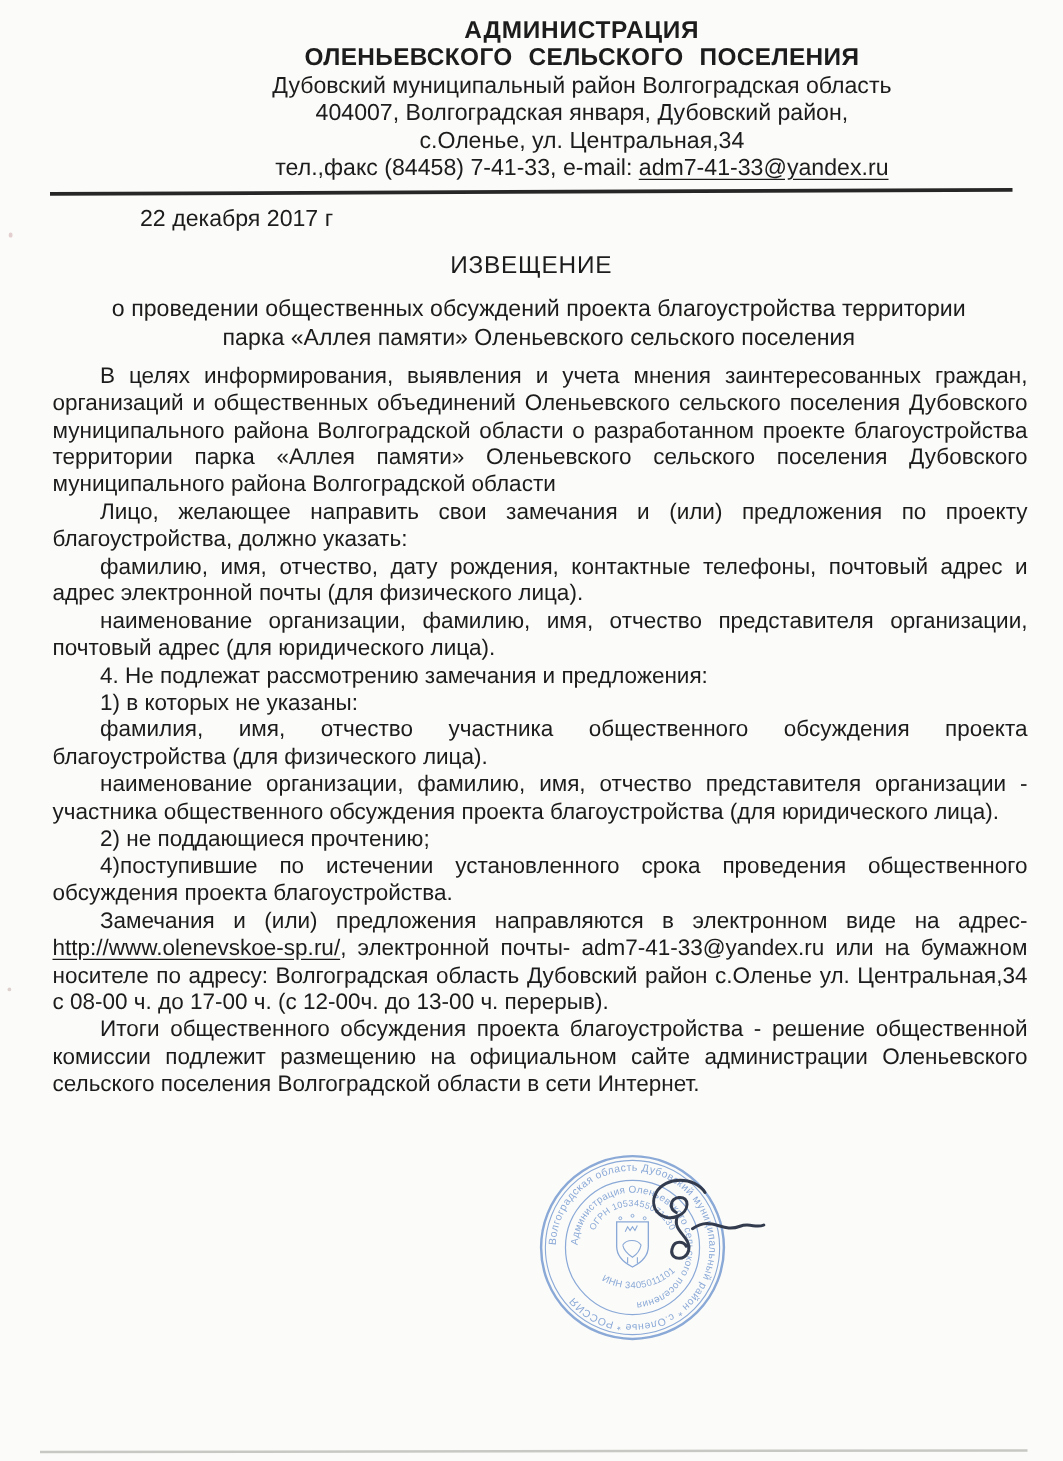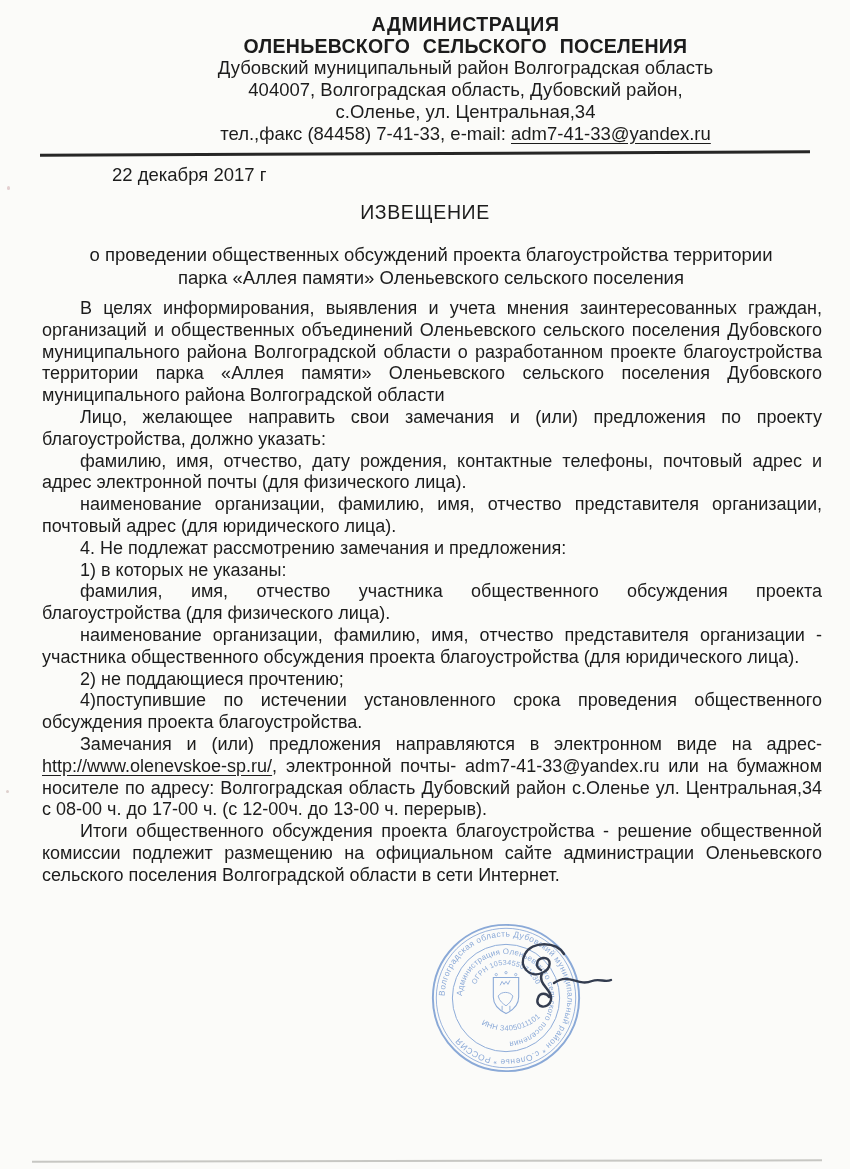--- a/index.html
+++ b/index.html
@@ -19,21 +19,21 @@
   .lh-bold2{font-weight:bold;font-size:19.5px;letter-spacing:.3px;word-spacing:7px;}
   .lh-reg{font-size:18.5px;}
   .email-link{color:inherit;text-decoration:underline;text-underline-offset:3px;cursor:pointer;}
 
   .rule{margin:7px 40px 0 40px;border-top:3px solid #262626;transform:rotate(-0.25deg);}
 
   .doc-date{margin:9px 0 0 112px;font-size:18.5px;}
 
   .notice-title{margin:15px 0 0 0;text-align:center;font-size:19.5px;font-weight:400;letter-spacing:.6px;}
 
-  .notice-subtitle{margin:19px 30px 0 42px;text-align:center;font-size:18.5px;line-height:23px;}
+  .notice-subtitle{margin:11px 30px 0 42px;text-align:center;font-size:18.5px;line-height:23px;}
 
   
   .body-text{margin:9px 28px 0 42px;font-size:18px;line-height:21.8px;text-align:justify;}
   .body-text p{margin:0;text-indent:38px;}
   .site-link{color:inherit;text-decoration:underline;text-underline-offset:3px;cursor:pointer;}
 
   
   .sig-block{position:absolute;left:142px;top:952px;width:566px;font-size:18.5px;line-height:24px;z-index:2;}
   .sig-line1{padding-left:13px;}
   .sig-row{display:flex;align-items:flex-end;margin-top:2px;}
@@ -53,21 +53,21 @@
 </style>
 </head>
 <body>
 
 <div class="page">
 
   <header class="letterhead">
     <div class="lh-bold1">АДМИНИСТРАЦИЯ</div>
     <div class="lh-bold2">ОЛЕНЬЕВСКОГО СЕЛЬСКОГО ПОСЕЛЕНИЯ</div>
     <div class="lh-reg">Дубовский муниципальный район Волгоградская область</div>
-    <div class="lh-reg">404007, Волгоградская область, Дубовский район,</div>
+    <div class="lh-reg">404007, Волгоградская января, Дубовский район,</div>
     <div class="lh-reg">с.Оленье, ул. Центральная,34</div>
     <div class="lh-reg">
       <span>тел.,факс (84458) 7-41-33, e-mail:  </span><a class="email-link">adm7-41-33@yandex.ru</a>
     </div>
   </header>
 
   <div class="rule"></div>
 
   <div class="doc-date">22 декабря 2017 г</div>
 

